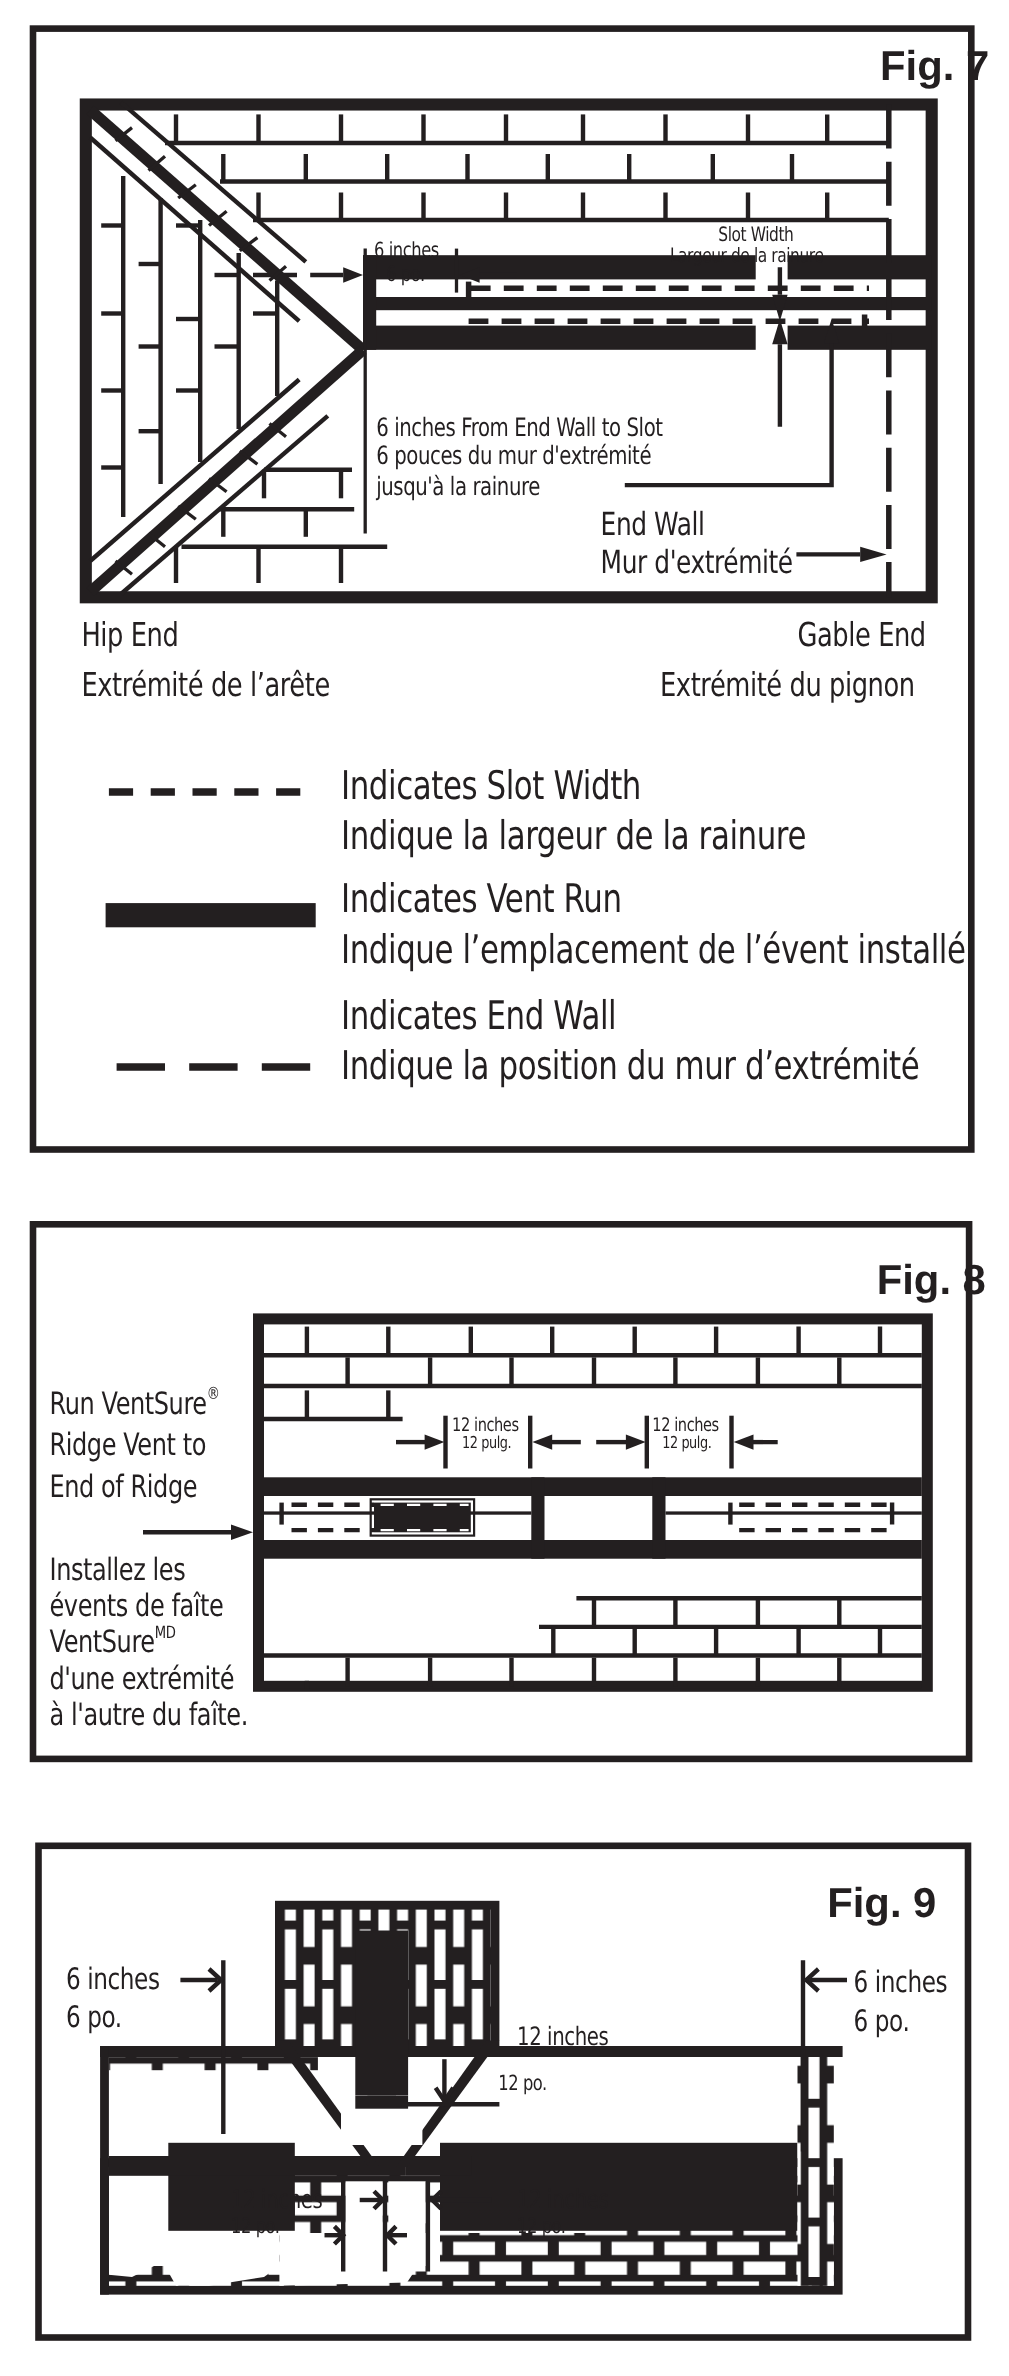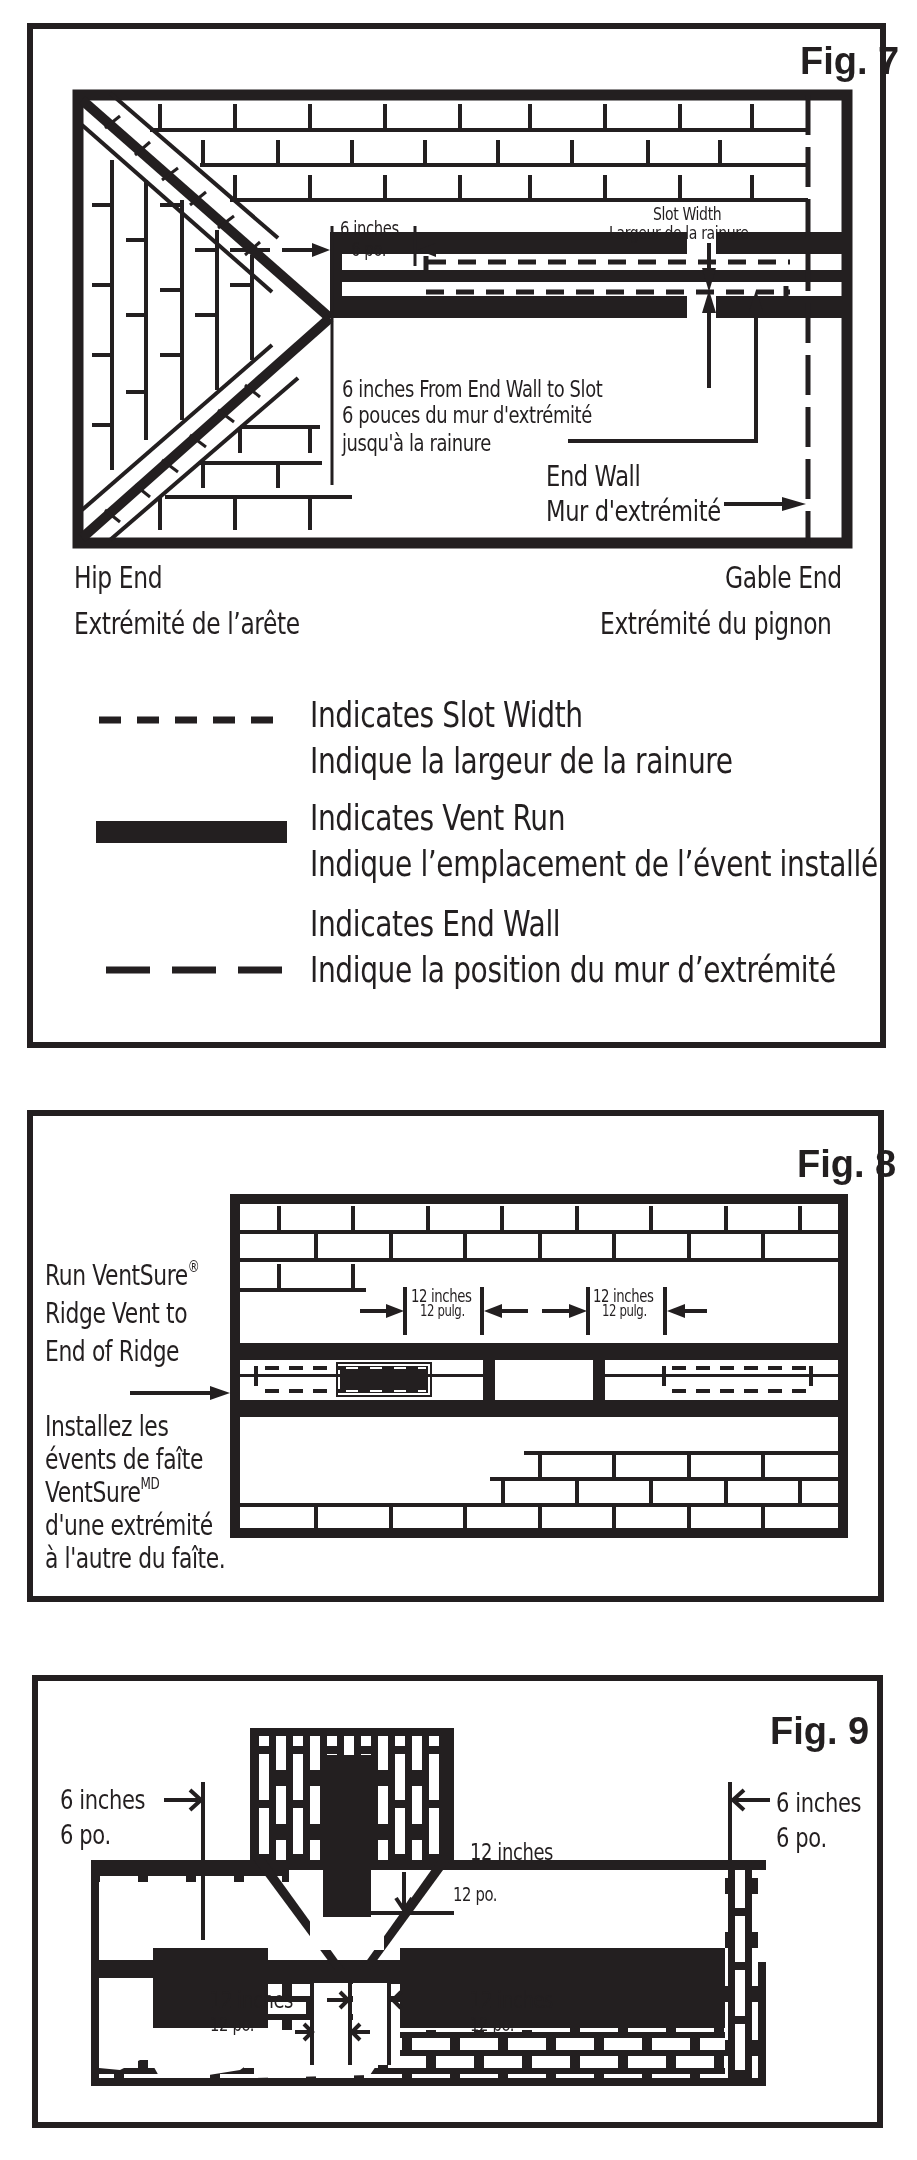--- a/index.html
+++ b/index.html
@@ -382,21 +382,21 @@
     <polyline points="340,1992 348,2000 340,2008"></polyline>
     <line x1="393" y1="2000" x2="447" y2="2000"></line>
     <polyline points="401,1992 393,2000 401,2008"></polyline>
     <line x1="295" y1="2032" x2="312" y2="2032"></line>
     <polyline points="304,2024 312,2032 304,2040"></polyline>
     <line x1="352" y1="2032" x2="370" y2="2032"></line>
     <polyline points="360,2024 352,2032 360,2040"></polyline>
   </g>
 </svg>
 
-<div class="figtitle" style="left:770px; top:1710px;">Fig. 9</div>
+<div class="figtitle" style="left:752px; top:1710px;">Fig. 9</div>
 
 <div class="lbl condensed" style="left:60px; top:1786px; font-size:27px;">6 inches</div>
 <div class="lbl condensed" style="left:60px; top:1821px; font-size:27px;">6 po.</div>
 <div class="lbl condensed" style="left:776px; top:1789px; font-size:27px;">6 inches</div>
 <div class="lbl condensed" style="left:776px; top:1824px; font-size:27px;">6 po.</div>
 <div class="lbl condensed" style="left:470px; top:1841px; font-size:23px;">12 inches</div>
 <div class="lbl condensed" style="left:453px; top:1885px; font-size:19px;">12 po.</div>
 <div class="lbl condensed" style="left:210px; top:1989px; font-size:23px;">12 inches</div>
 <div class="lbl condensed" style="left:210px; top:2015px; font-size:19px;">12 po.</div>
 <div class="lbl condensed" style="left:470px; top:1989px; font-size:23px;">12 inches</div>

